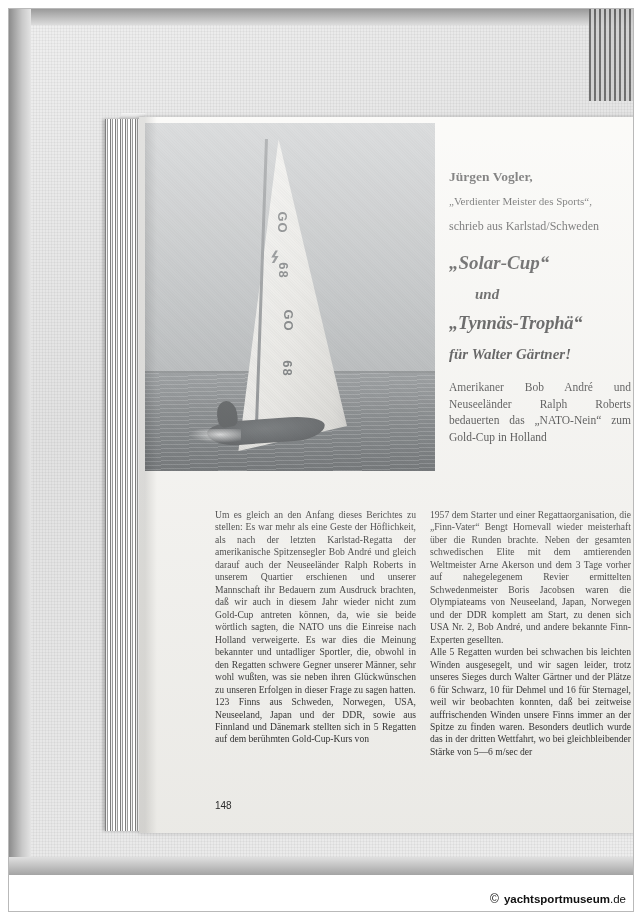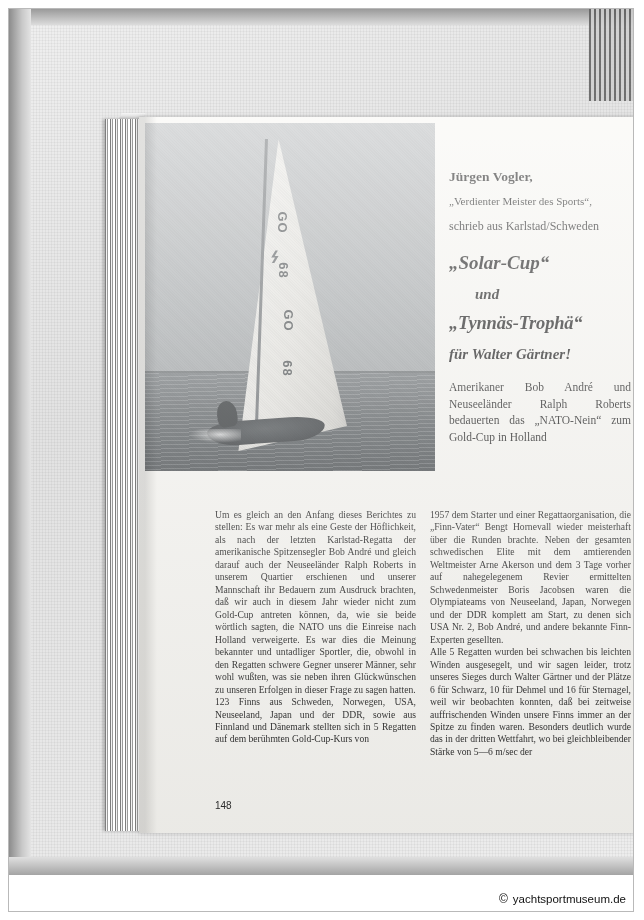--- a/index.html
+++ b/index.html
@@ -324,21 +324,21 @@
     align-items: center;
     gap: 5px;
     font-family: "Liberation Sans", sans-serif;
     font-size: 11.5px;
     color: #111;
   }
   .credit .c-mark {
     font-size: 12px;
   }
   .credit .c-text { font-weight: normal; }
-  .credit .c-text b { font-weight: normal; }
+  .credit .c-text b { font-weight: bold; }
 </style>
 </head>
 <body>
 
 <div class="page">
   <div class="scan-frame"></div>
 
   <div class="backdrop">
     <div class="backdrop-noise"></div>
     <div class="dark-strip-top"></div>

